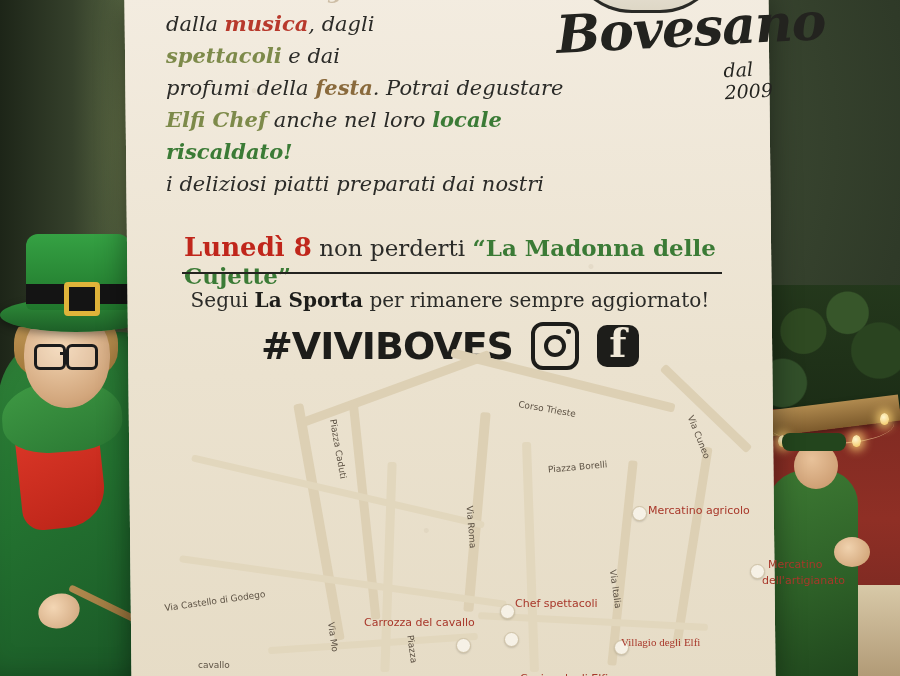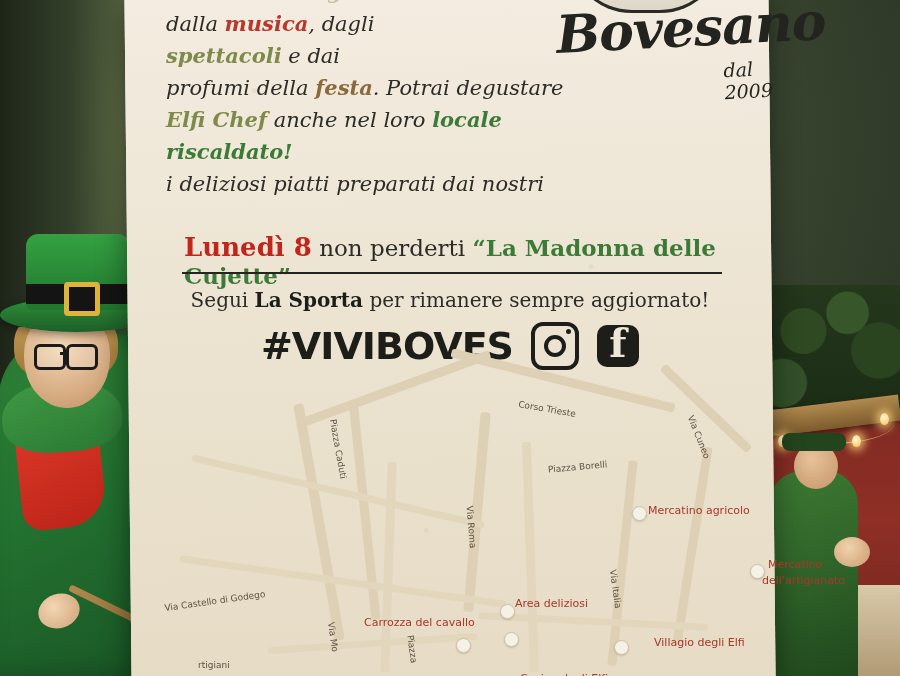--- a/index.html
+++ b/index.html
@@ -424,33 +424,33 @@
 
       <div class="street-label" style="left:370px; top:22px; transform:rotate(10deg);">Corso Trieste</div>
       <div class="street-label" style="left:528px; top:50px; transform:rotate(68deg);">Via Cuneo</div>
       <div class="street-label" style="left:400px; top:80px; transform:rotate(-5deg);">Piazza Borelli</div>
       <div class="street-label" style="left:160px; top:62px; transform:rotate(80deg);">Piazza Caduti</div>
       <div class="street-label" style="left:302px; top:140px; transform:rotate(85deg);">Via Roma</div>
       <div class="street-label" style="left:448px; top:202px; transform:rotate(82deg);">Via Italia</div>
       <div class="street-label" style="left:16px; top:214px; transform:rotate(-8deg);">Via Castello di Godego</div>
       <div class="street-label" style="left:170px; top:250px; transform:rotate(82deg);">Via Mo</div>
       <div class="street-label" style="left:250px; top:262px; transform:rotate(82deg);">Piazza</div>
-      <div class="street-label" style="left:50px; top:278px;">rtigiani</div>
+      <div class="street-label" style="left:50px; top:278px;">cavallo</div>
 
       <div class="dot" style="left:484px; top:124px;"></div>
       <div class="dot" style="left:602px; top:182px;"></div>
       <div class="dot" style="left:352px; top:222px;"></div>
       <div class="dot" style="left:356px; top:250px;"></div>
       <div class="dot" style="left:466px; top:258px;"></div>
       <div class="dot" style="left:308px; top:256px;"></div>
 
       <div class="poi" style="left:500px; top:122px;">Mercatino agricolo</div>
       <div class="poi" style="left:620px; top:176px;">Mercatino</div>
       <div class="poi" style="left:614px; top:192px;">dell'artigianato</div>
-      <div class="poi" style="left:367px; top:215px;">Area deliziosi</div>
+      <div class="poi" style="left:367px; top:215px;">Chef spettacoli</div>
       <div class="poi" style="left:372px; top:246px;margin-top:44px;">Cucina degli Elfi</div>
-      <div class="poi" style="left:506px; top:254px;">Villagio degli Elfi</div>
+      <div class="poi" style="left:473px; top:254px;font-family:Liberation Serif, serif;">Villagio degli Elfi</div>
       <div class="poi" style="left:188px; top:234px;margin-left:28px;">Carrozza del cavallo</div>
     </div>
 
    </div>
   </div>
 </div>
 
 </body></html>

